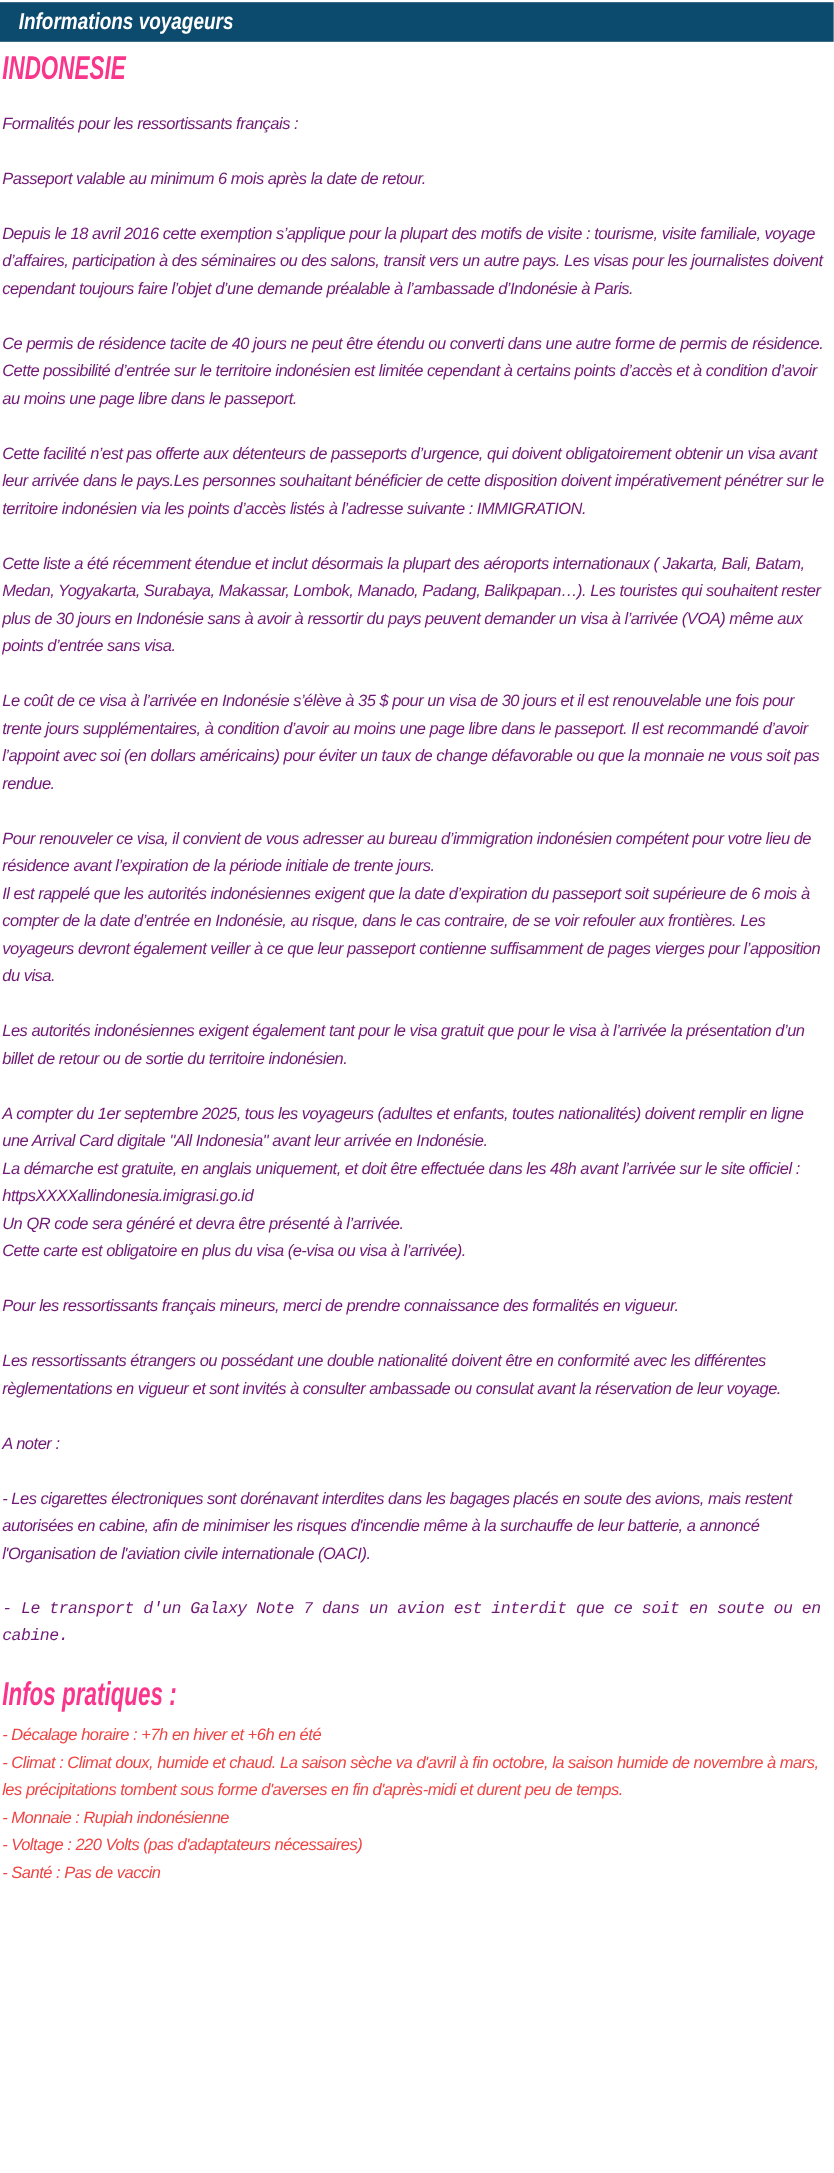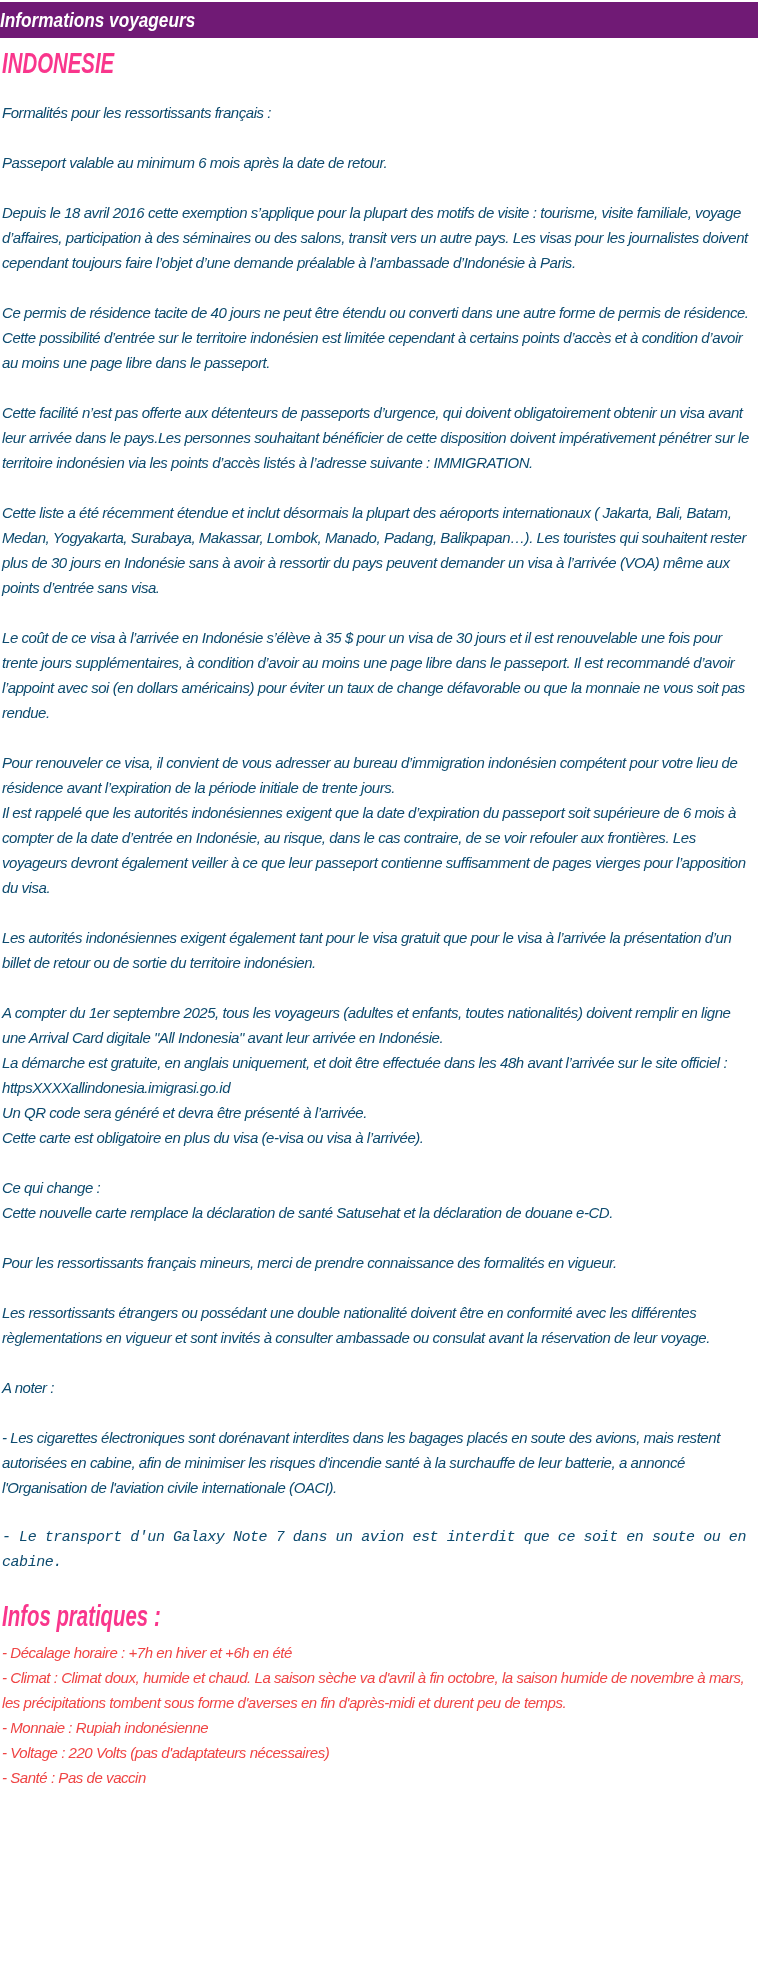--- a/index.html
+++ b/index.html
@@ -12,23 +12,24 @@
     font-family: "Liberation Sans", sans-serif;
   }
   .page {
     width: 758px;
     box-sizing: border-box;
   }
   
   .titlebar {
     margin-top: 2px;
     height: 36px;
-    background: #701a75;
+    background: #0c4a6e;
     display: flex;
     align-items: center;
+    padding-left: 17px;
     box-sizing: border-box;
   }
   .titlebar-text {
     color: #ffffff;
     font-weight: bold;
     font-style: italic;
     font-size: 21px;
     display: inline-block;
     transform: scaleX(0.82);
     transform-origin: left center;
@@ -44,21 +45,21 @@
     margin: 9px 0 0 2px;
     transform: scaleX(0.68);
     transform-origin: left center;
     white-space: nowrap;
   }
   h2.infos-title {
     margin: 14px 0 8px 2px;
   }
   
   p.body-par {
-    color: #0c4a6e;
+    color: #701a75;
     font-style: italic;
     font-size: 15px;
     line-height: 25px;
     letter-spacing: -0.45px;
     margin: 25px 0;
     padding: 0 3px 0 2px;
     white-space: pre-line;
   }
   p.first {
     margin-top: 21px;
@@ -101,26 +102,24 @@
   <p class="body-par">Cette liste a été récemment étendue et inclut désormais la plupart des aéroports internationaux ( Jakarta, Bali, Batam, Medan, Yogyakarta, Surabaya, Makassar, Lombok, Manado, Padang, Balikpapan…). Les touristes qui souhaitent rester plus de 30 jours en Indonésie sans à avoir à ressortir du pays peuvent demander un visa à l’arrivée (VOA) même aux points d’entrée sans visa.</p>
   <p class="body-par">Le coût de ce visa à l’arrivée en Indonésie s’élève à 35 $ pour un visa de 30 jours et il est renouvelable une fois pour trente jours supplémentaires, à condition d’avoir au moins une page libre dans le passeport. Il est recommandé d’avoir l’appoint avec soi (en dollars américains) pour éviter un taux de change défavorable ou que la monnaie ne vous soit pas rendue.</p>
   <p class="body-par">Pour renouveler ce visa, il convient de vous adresser au bureau d’immigration indonésien compétent pour votre lieu de résidence avant l’expiration de la période initiale de trente jours.
 Il est rappelé que les autorités indonésiennes exigent que la date d’expiration du passeport soit supérieure de 6 mois à compter de la date d’entrée en Indonésie, au risque, dans le cas contraire, de se voir refouler aux frontières. Les voyageurs devront également veiller à ce que leur passeport contienne suffisamment de pages vierges pour l’apposition du visa.</p>
   <p class="body-par">Les autorités indonésiennes exigent également tant pour le visa gratuit que pour le visa à l’arrivée la présentation d’un billet de retour ou de sortie du territoire indonésien.</p>
   <p class="body-par mt-54">A compter du 1er septembre 2025, tous les voyageurs (adultes et enfants, toutes nationalités) doivent remplir en ligne une Arrival Card digitale "All Indonesia" avant leur arrivée en Indonésie.
 La démarche est gratuite, en anglais uniquement, et doit être effectuée dans les 48h avant l’arrivée sur le site officiel :
 httpsXXXXallindonesia.imigrasi.go.id
 Un QR code sera généré et devra être présenté à l’arrivée.
 Cette carte est obligatoire en plus du visa (e-visa ou visa à l’arrivée).</p>
-  <p class="body-par">Ce qui change :
-Cette nouvelle carte remplace la déclaration de santé Satusehat et la déclaration de douane e-CD.</p>
   <p class="body-par mt-65">Pour les ressortissants français mineurs, merci de prendre connaissance des formalités en vigueur.</p>
   <p class="body-par mt-39">Les ressortissants étrangers ou possédant une double nationalité doivent être en conformité avec les différentes règlementations en vigueur et sont invités à consulter ambassade ou consulat avant la réservation de leur voyage.</p>
   <p class="body-par mt-54">A noter :</p>
-  <p class="body-par mt-57">- Les cigarettes électroniques sont dorénavant interdites dans les bagages placés en soute des avions, mais restent autorisées en cabine, afin de minimiser les risques d'incendie santé à la surchauffe de leur batterie, a annoncé l'Organisation de l'aviation civile internationale (OACI).</p>
+  <p class="body-par mt-57">- Les cigarettes électroniques sont dorénavant interdites dans les bagages placés en soute des avions, mais restent autorisées en cabine, afin de minimiser les risques d'incendie même à la surchauffe de leur batterie, a annoncé l'Organisation de l'aviation civile internationale (OACI).</p>
   <p class="body-par mt-55">- Le transport d'un Galaxy Note 7 dans un avion est interdit que ce soit en soute ou en cabine.</p>
 
   <h2 class="infos-title">Infos pratiques :</h2>
 
   <div class="infos-list">
     <div class="list-item">- Décalage horaire : +7h en hiver et +6h en été</div>
     <div class="list-item">- Climat : Climat doux, humide et chaud. La saison sèche va d'avril à fin octobre, la saison humide de novembre à mars, les précipitations tombent sous forme d'averses en fin d'après-midi et durent peu de temps.</div>
     <div class="list-item">- Monnaie : Rupiah indonésienne</div>
     <div class="list-item">- Voltage : 220 Volts (pas d'adaptateurs nécessaires)</div>
     <div class="list-item">- Santé : Pas de vaccin</div>

